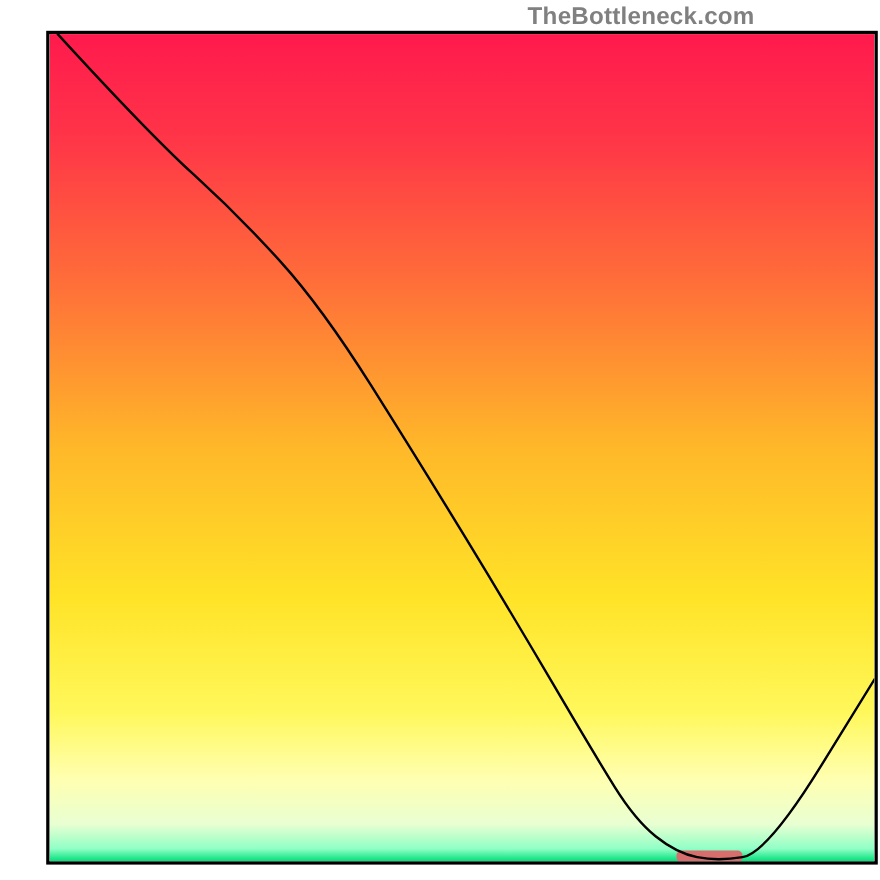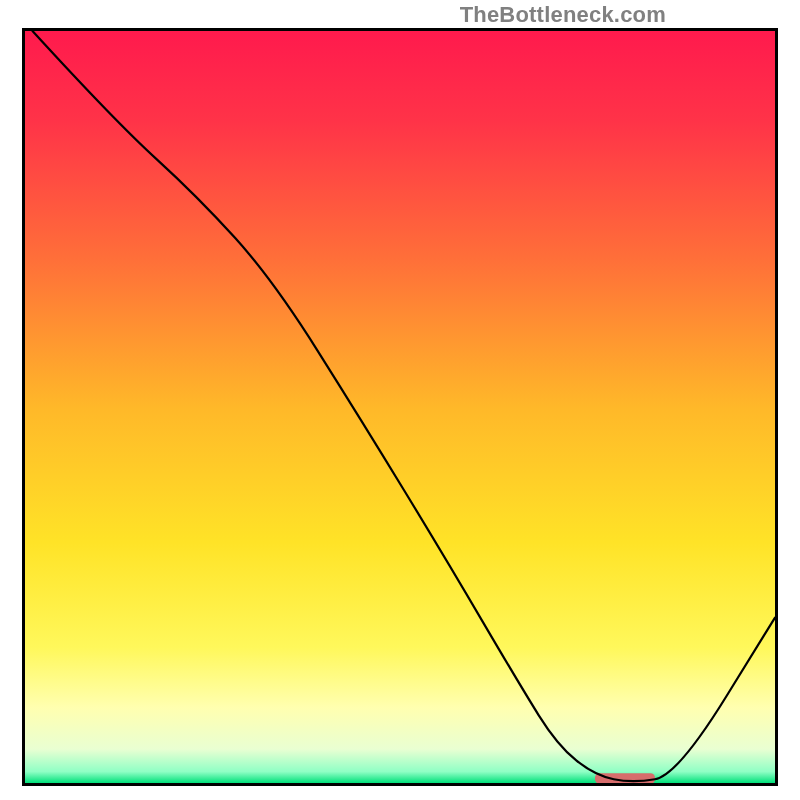--- a/index.html
+++ b/index.html
@@ -8,20 +8,21 @@
     width: 800px;
     height: 800px;
     background: #ffffff;
     font-family: Arial, Helvetica, sans-serif;
     overflow: hidden;
   }
   .stage {
     position: relative;
     width: 676px;
     height: 800px;
+    margin-left: 20px;
   }
   .watermark {
     position: absolute;
     top: 2px;
     right: 10px;
     font-size: 22px;
     font-weight: 600;
     color: #808080;
     letter-spacing: 0.2px;
     user-select: none;

